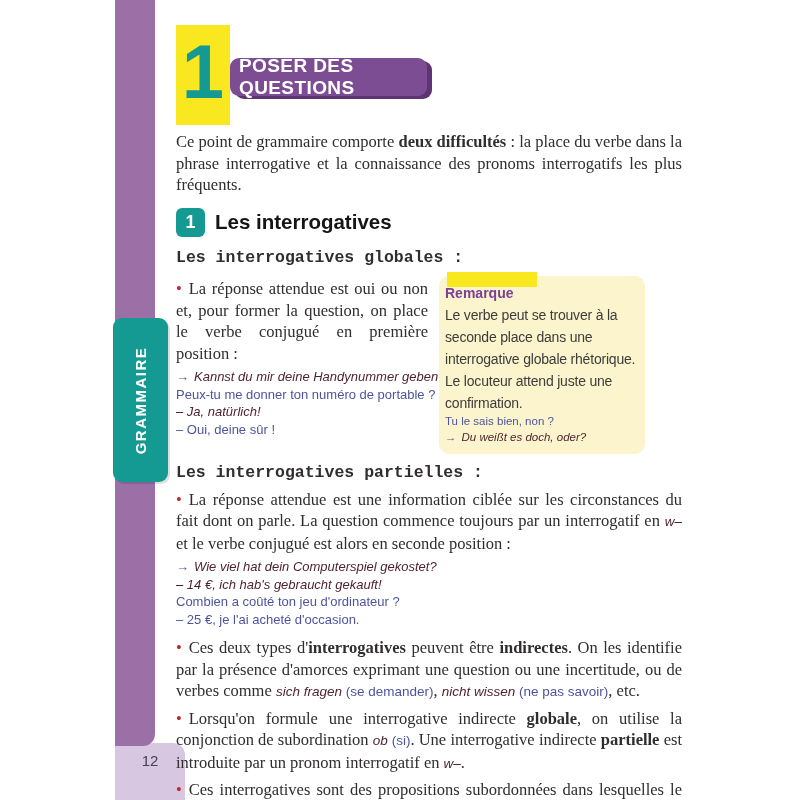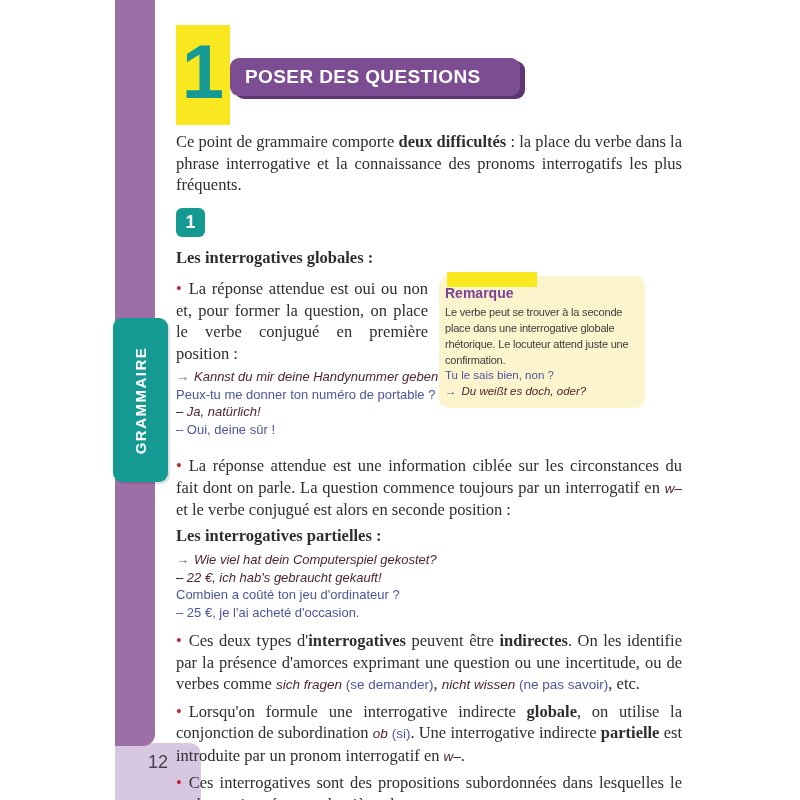--- a/index.html
+++ b/index.html
@@ -3,77 +3,77 @@
 <meta charset="utf-8">
 <style>
   * { margin:0; padding:0; box-sizing:border-box; }
   body { background:#fff; }
   .page { position:relative; width:800px; height:800px; background:#ffffff; overflow:hidden;
           font-family:"Liberation Serif", serif; }
 
   
   .spine { position:absolute; left:115px; top:0; width:40px; height:746px;
            background:#9c6fa6; border-bottom-right-radius:12px; z-index:2; }
-  .pagenum-tab { position:absolute; left:115px; top:743px; width:86px; height:57px;
+  .pagenum-tab { position:absolute; left:115px; top:743px; width:70px; height:57px;
                  background:#d8c7e0; border-top-right-radius:12px; z-index:1;
                  display:flex; justify-content:center; padding-top:9px;
-                 font-family:"Liberation Sans", sans-serif; font-size:18px; color:#45404f; }
+                 font-family:"Liberation Sans", sans-serif; font-size:15px; color:#45404f; }
   .spine-tab { position:absolute; left:113px; top:318px; width:55px; height:164px;
                background:#149a93; border-radius:9px; z-index:3;
                display:flex; align-items:center; justify-content:center;
                box-shadow:2px 2px 0 rgba(0,0,0,0.12); }
   .spine-tab-text { transform:rotate(-90deg); white-space:nowrap; color:#fff;
                     font-family:"Liberation Sans", sans-serif; font-weight:bold;
                     font-size:15px; letter-spacing:1.5px; }
 
   
-  .banner { position:absolute; left:230px; top:58px; width:290px; height:38px;
+  .banner { position:absolute; left:230px; top:58px; width:197px; height:38px;
             background:#7c4d92; border-radius:9px; box-shadow:5px 3px 0 #5e3472;
-            display:flex; align-items:center; padding-left:15px; z-index:4; }
+            display:flex; align-items:center; padding-left:9px; z-index:4; }
   .banner-text { color:#fff; font-family:"Liberation Sans", sans-serif; font-weight:bold;
                  font-size:19px; letter-spacing:0.4px; }
   .chapter-badge { position:absolute; left:176px; top:25px; width:54px; height:100px;
                    background:#f9e81f; z-index:5; display:flex; align-items:center;
                    justify-content:center; }
   .chapter-num { color:#149a93; font-family:"Liberation Sans", sans-serif;
                  font-weight:bold; font-size:76px; margin-top:-8px; }
 
   
   .content { position:absolute; left:176px; top:131px; width:506px; z-index:4; }
   .serif { font-family:"Liberation Serif", serif; font-size:16.5px; line-height:21.5px;
            color:#312d2e; text-align:justify; }
   .intro { margin-bottom:12px; }
   .sec-head { display:flex; align-items:center; gap:10px; margin:7px 0 10px; }
   .sec-num { width:29px; height:29px; background:#149a93; border-radius:6px; color:#fff;
              font-family:"Liberation Sans", sans-serif; font-weight:bold; font-size:18px;
              line-height:29px; text-align:center; flex:none; }
   .sec-title { font-family:"Liberation Sans", sans-serif; font-weight:bold;
                font-size:20.5px; color:#151515; }
-  .sub { font-weight:bold; margin:4px 0 5px; text-align:left; }
+  .sub { font-weight:bold; margin:4px 0 5px; text-align:left;font-family:Liberation Mono, monospace; }
   .bullet-para { margin:5px 0 3px; }
   .bullet { color:#c0272d; margin-right:7px; }
   .two-col { display:flex; margin-bottom:8px; }
   .col-left { width:252px; margin-right:11px; flex:none; }
   .ex-block { margin:4px 0 9px; }
   .ex-line { font-family:"Liberation Sans", sans-serif; font-size:13px; line-height:17.5px;
              white-space:nowrap; text-align:left; }
   .arrow { color:#7d3f98; font-weight:bold; margin-right:5px; font-style:normal; }
   .de { color:#4f2430; font-style:italic; }
   .fr { color:#4d549f; }
   .inl { font-family:"Liberation Sans", sans-serif; font-size:13.5px; }
 
   
   .remark { position:relative; width:206px; background:#fbf4cc; border-radius:10px;
             padding:9px 6px 9px; font-family:"Liberation Sans", sans-serif;
             align-self:flex-start; margin-top:3px; flex:none; }
   .remark-highlight { position:absolute; top:-4px; left:8px; width:90px; height:15px;
                       background:#f9e81f; }
   .remark-title { position:relative; color:#7d3f98; font-weight:bold; font-size:14px;
                   margin-bottom:3px; z-index:1; }
-  .remark-body { font-size:11px; line-height:16px; color:#3c3c3c;
+  .remark-body { font-size:14px; line-height:22px; color:#3c3c3c;
                  letter-spacing:-0.2px; }
   .rem-ex { font-size:11.5px; line-height:15.5px; white-space:normal; }
 </style>
 </head>
 <body>
 
 <div class="page">
 
   <div class="spine"></div>
   <div class="pagenum-tab">
@@ -89,20 +89,21 @@
   <div class="chapter-badge">
     <span class="chapter-num">1</span>
   </div>
 
   <div class="content">
 
     <p class="serif intro"><span>Ce point de grammaire comporte </span><b>deux difficultés</b><span> : la place du verbe dans la phrase interrogative et la connaissance des pronoms interrogatifs les plus fréquents.</span></p>
 
     <div class="sec-head">
       <span class="sec-num">1</span>
+      <span class="sec-title">Les interrogatives</span>
     </div>
 
     <p class="serif sub">Les interrogatives globales :</p>
 
     <div class="two-col">
       <div class="col-left">
         <p class="serif bullet-para"><span class="bullet">•</span><span>La réponse attendue est oui ou non et, pour former la question, on place le verbe conjugué en première position :</span></p>
         <div class="ex-block">
           <div class="ex-line"><span class="arrow">→</span><span class="de">Kannst du mir deine Handynummer geben?</span></div>
           <div class="ex-line"><span class="fr">Peux-tu me donner ton numéro de portable ?</span></div>
@@ -112,27 +113,27 @@
       </div>
       <div class="remark">
         <div class="remark-highlight"></div>
         <div class="remark-title">Remarque</div>
         <div class="remark-body">Le verbe peut se trouver à la seconde place dans une interrogative globale rhétorique. Le locuteur attend juste une confirmation.</div>
         <div class="ex-line rem-ex"><span class="fr">Tu le sais bien, non ?</span></div>
         <div class="ex-line rem-ex"><span class="arrow">→</span><span class="de">Du weißt es doch, oder?</span></div>
       </div>
     </div>
 
+    <p class="serif sub">Les interrogatives partielles :</p>
+
     <p class="serif bullet-para"><span class="bullet">•</span><span>La réponse attendue est une information ciblée sur les circonstances du fait dont on parle. La question commence toujours par un interrogatif en </span><span class="de inl">w–</span><span> et le verbe conjugué est alors en seconde position :</span></p>
-
-    <p class="serif sub">Les interrogatives partielles :</p>
 
     <div class="ex-block">
       <div class="ex-line"><span class="arrow">→</span><span class="de">Wie viel hat dein Computerspiel gekostet?</span></div>
-      <div class="ex-line"><span class="de">– 22 €, ich hab's gebraucht gekauft!</span></div>
+      <div class="ex-line"><span class="de">– 14 €, ich hab's gebraucht gekauft!</span></div>
       <div class="ex-line"><span class="fr">Combien a coûté ton jeu d'ordinateur ?</span></div>
       <div class="ex-line"><span class="fr">– 25 €, je l'ai acheté d'occasion.</span></div>
     </div>
 
     <p class="serif bullet-para"><span class="bullet">•</span><span>Ces deux types d'</span><b>interrogatives</b><span> peuvent être </span><b>indirectes</b><span>. On les identifie par la présence d'amorces exprimant une question ou une incertitude, ou de verbes comme </span><span class="de inl">sich fragen</span><span class="fr inl"> (se demander)</span><span>, </span><span class="de inl">nicht wissen</span><span class="fr inl"> (ne pas savoir)</span><span>, etc.</span></p>
 
     <p class="serif bullet-para"><span class="bullet">•</span><span>Lorsqu'on formule une interrogative indirecte </span><b>globale</b><span>, on utilise la conjonction de subordination </span><span class="de inl">ob</span><span class="fr inl"> (si)</span><span>. Une interrogative indirecte </span><b>partielle</b><span> est introduite par un pronom interrogatif en </span><span class="de inl">w–</span><span>.</span></p>
 
     <p class="serif bullet-para"><span class="bullet">•</span><span>Ces interrogatives sont des propositions subordonnées dans lesquelles le verbe conjugué est en dernière place :</span></p>
 

